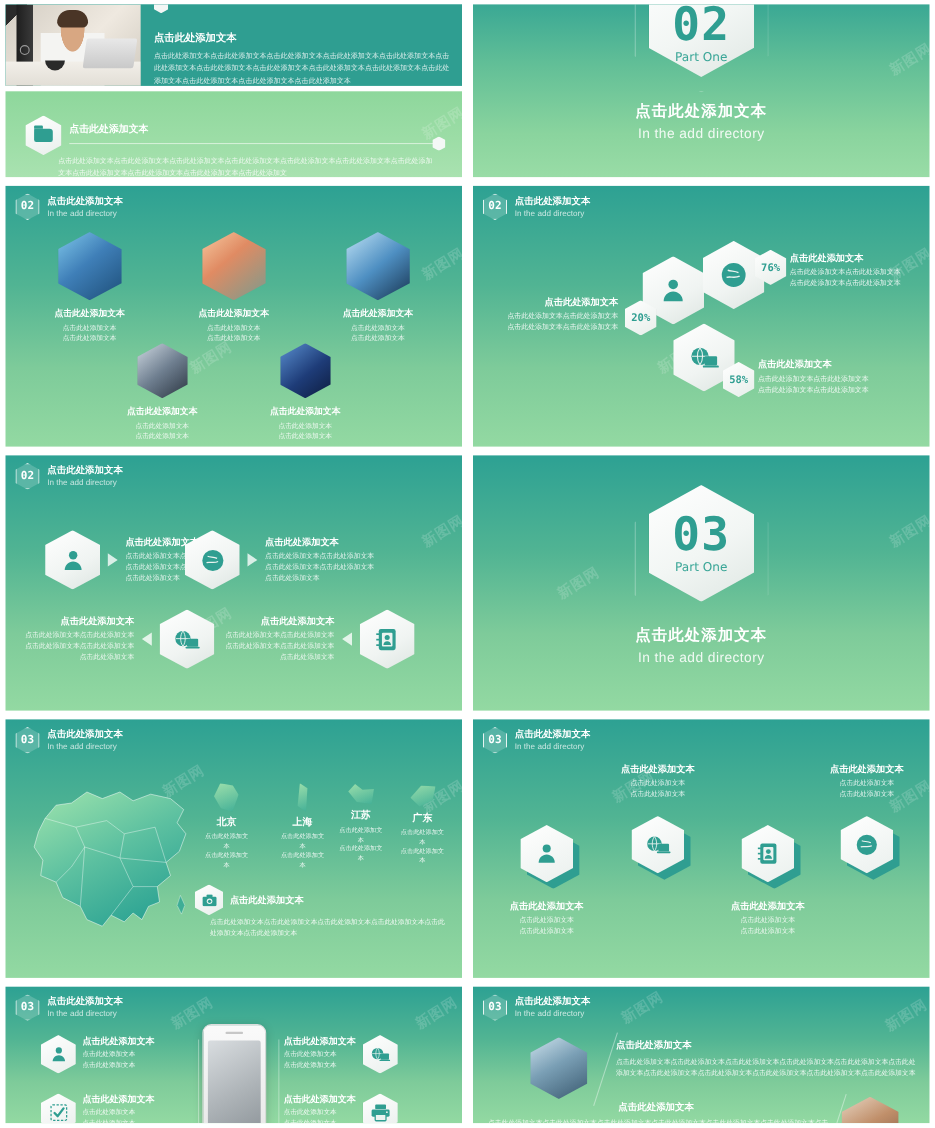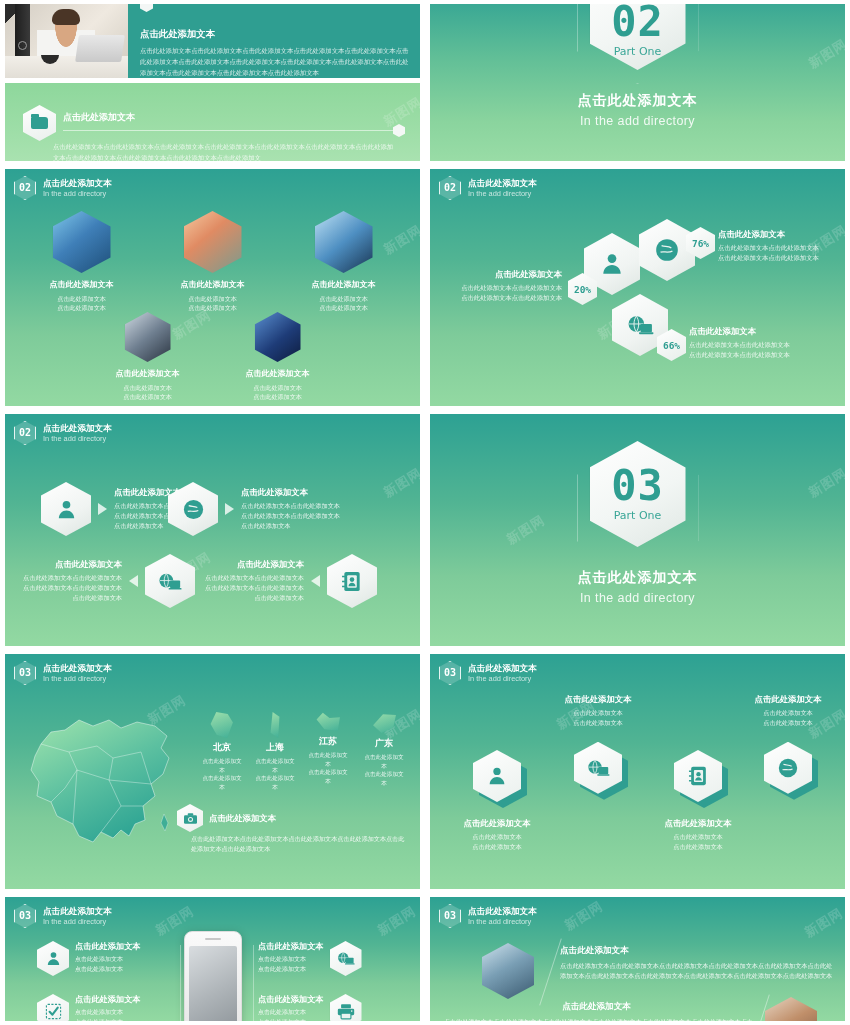--- a/index.html
+++ b/index.html
@@ -375,21 +375,21 @@
 
       <div class="phex" style="left:182px;top:125px;">
         <svg class="gicon" width="27" height="26" viewBox="0 0 26 24" fill="currentColor">
           <circle cx="9" cy="11" r="7.5"></circle>
           <path d="M2 11h14M9 3.5c3 4 3 11 0 15M9 3.5c-3 4-3 11 0 15" stroke="#eaf3f0" stroke-width=".9" fill="none"></path>
           <rect x="13" y="11" width="11" height="8" rx="1"></rect>
           <rect x="11.5" y="19" width="14" height="1.8" rx=".8"></rect>
         </svg>
       </div>
       <div class="pctchip" style="left:227px;top:160px;">
-        <span>66%</span>
+        <span>58%</span>
       </div>
       <div class="ptext" style="left:259px;top:157px;width:130px;">
         <div class="h">点击此处添加文本</div>
         <div class="p" style="white-space:pre-line">点击此处添加文本点击此处添加文本
 点击此处添加文本点击此处添加文本</div>
       </div>
     </div>
   </div>
 
   <div class="cell">
@@ -522,21 +522,21 @@
                L96 142 L104 134 L112 140 L118 128 L128 124 L126 110 L138 100 L134 88 L146 78
                L152 62 L144 52 L150 40 L138 30 L120 26 L104 32 L92 24 L76 30 L62 24 L48 34
                L34 36 L24 48 Z"></path>
           <path fill="none" stroke="rgba(255,255,255,.5)" stroke-width=".7" d="M24 48 L52 56 L60 74 L48 92 L34 106 M52 56 L80 50 L96 62 L92 84 L60 74
                M96 62 L124 56 L134 88 L92 84 M92 84 L104 110 L126 110 M104 110 L84 136
                M60 74 L56 128"></path>
           <path fill="#3fae96" stroke="rgba(255,255,255,.5)" stroke-width=".6" d="M147 118 l4 9 -3 8 -4 -8 z"></path>
         </svg>
       </div>
 
-      <div class="prov" style="left:196px;top:58px;width:42px;">
+      <div class="prov" style="left:180px;top:58px;width:42px;">
         <div class="provshape" style="clip-path:polygon(28% 0%,72% 8%,92% 40%,70% 100%,30% 88%,6% 46%);"></div>
         <div class="provname">北京</div>
         <div class="provdesc">点击此处添加文本</div>
         <div class="provdesc" style="margin-top:0">点击此处添加文本</div>
       </div>
       <div class="prov" style="left:249px;top:58px;width:42px;">
         <div class="provshape" style="width:16px;clip-path:polygon(35% 0%,78% 18%,70% 100%,22% 80%);"></div>
         <div class="provname">上海</div>
         <div class="provdesc">点击此处添加文本</div>
         <div class="provdesc" style="margin-top:0">点击此处添加文本</div>

